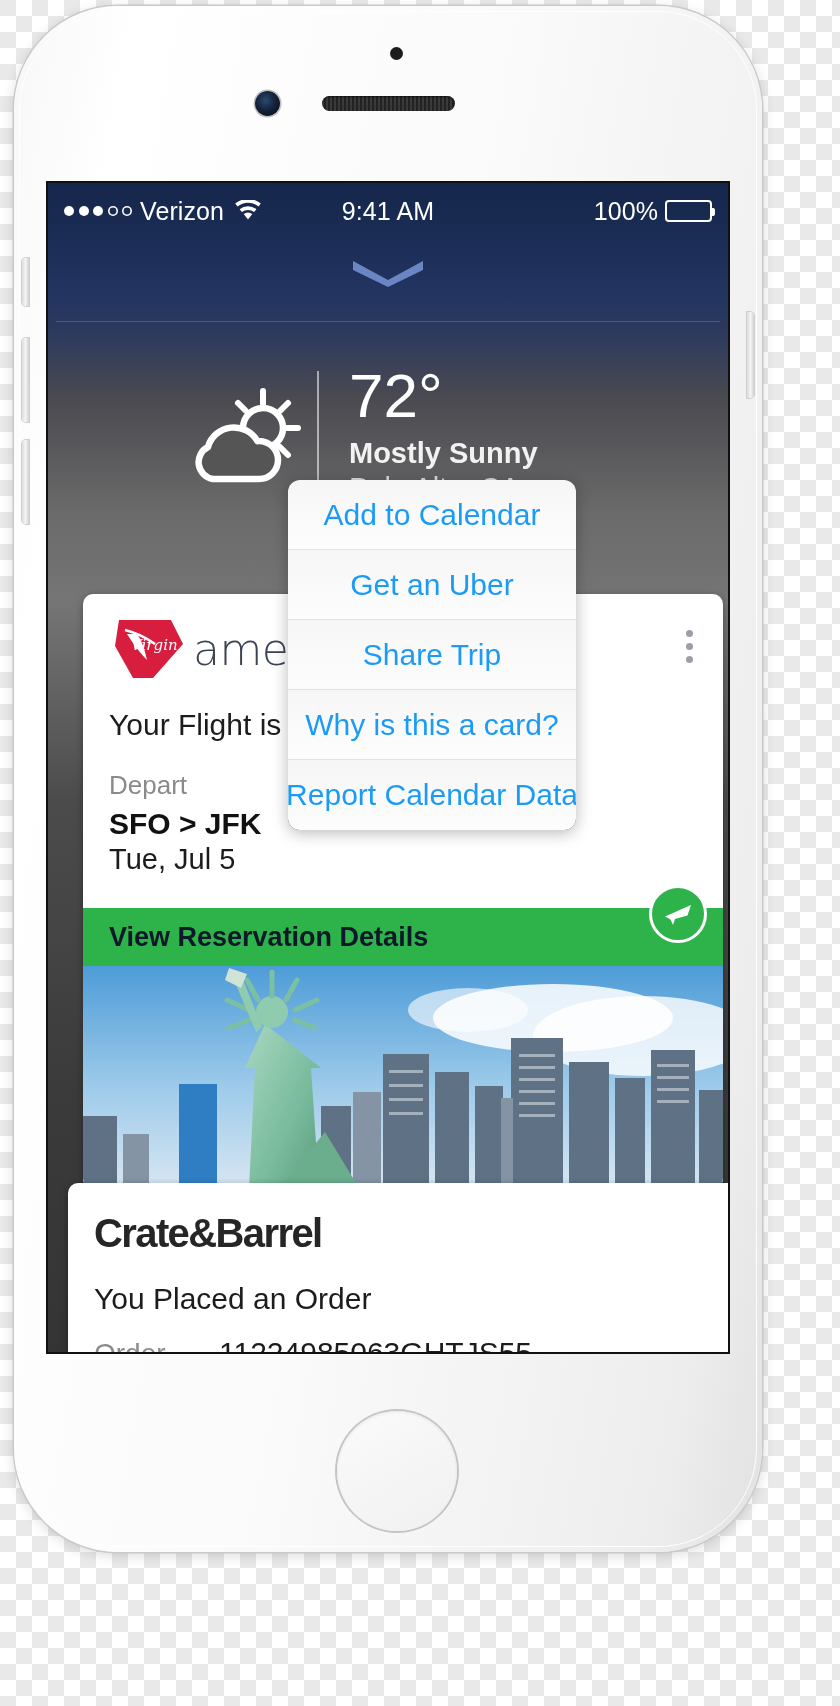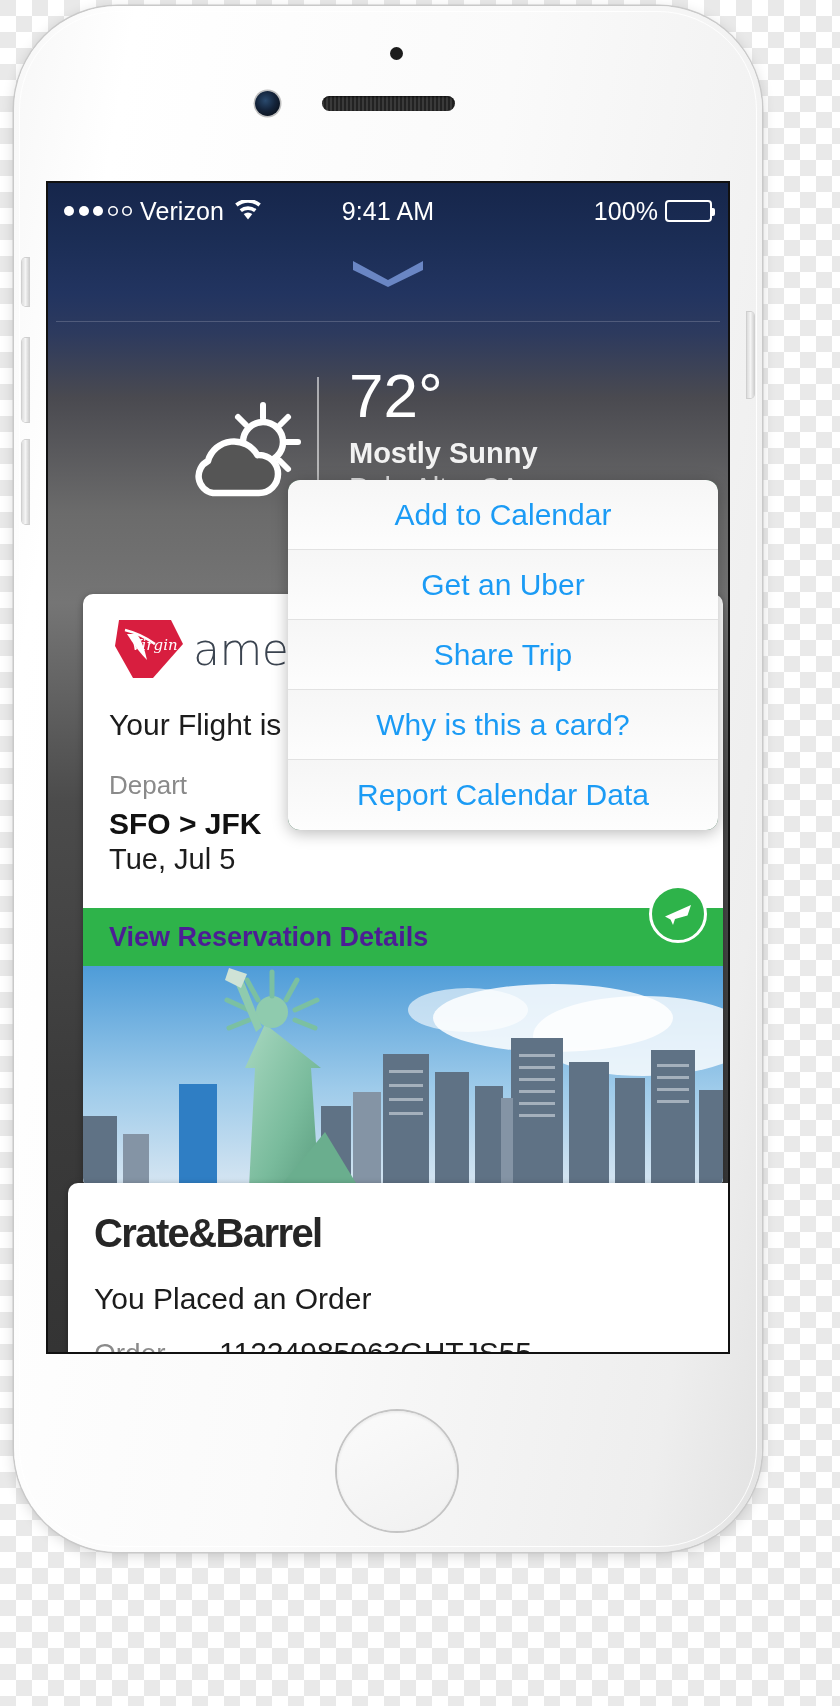--- a/index.html
+++ b/index.html
@@ -124,21 +124,21 @@
 
   
   #grabber {
     position: absolute; left: 0; right: 0; top: 72px;
     display: flex; justify-content: center;
   }
 
   
   #weather {
     position: absolute; left: 0; right: 0; top: 182px;
-    display: flex; align-items: flex-end; justify-content: center; gap: 0;
+    display: flex; align-items: center; justify-content: center; gap: 0;
     color: #fff;
   }
   #weather-icon { width: 132px; height: 112px; flex: none; }
   #weather-divider {
     width: 2px; height: 128px; background: rgba(255,255,255,.55);
     margin: 0 30px 0 8px;
   }
   #weather-text { width: 250px; }
   #temp {
     font-size: 62px; line-height: 62px; font-weight: 300; color: #fff;
@@ -185,21 +185,21 @@
     padding: 6px 26px 0 26px;
   }
   #depart-date {
     font-size: 29px; color: #1c1c1c; font-weight: 300;
     padding: 2px 26px 32px 26px;
   }
   #reserve-bar {
     background: #2eb34a; height: 58px; display: flex; align-items: center;
     padding: 0 26px; position: relative;
   }
-  #reserve-label { color: #4c1d95; font-size: 27px; font-weight: bold; }
+  #reserve-label { color: #0f172a; font-size: 27px; font-weight: bold; }
   #plane-badge {
     position: absolute; right: 16px; top: -23px;
     width: 58px; height: 58px; border-radius: 50%;
     background: #2eb34a; border: 3px solid #fff;
     display: flex; align-items: center; justify-content: center;
   }
   #flight-photo {
     height: 222px; position: relative; overflow: hidden;
     background: linear-gradient(180deg,#63a9e0 0%, #8cc3ea 38%, #b9d8ef 62%, #cfe2f1 100%);
   }
@@ -221,21 +221,21 @@
     display: flex; flex-direction: column; gap: 6px; align-items: center;
     padding: 6px 10px;
   }
   #cb-title { font-size: 30px; color: #1c1c1c; padding: 26px 26px 0 26px; }
   #cb-order-row { display: flex; align-items: baseline; padding: 20px 26px 0 26px; }
   #cb-order-label { font-size: 28px; color: #8a8a8a; width: 125px; flex: none; }
   #cb-order-value { font-size: 30px; color: #1c1c1c; }
 
   
   #action-menu {
-    position: absolute; left: 240px; top: 297px; width: 430px;
+    position: absolute; left: 240px; top: 297px; width: 288px;
     border-radius: 12px; overflow: hidden;
     box-shadow: 0 3px 16px rgba(0,0,0,.28);
     background: #14532d;
   }
   .menu-item {
     height: 70px; display: flex; align-items: center; justify-content: center;
     font-size: 30px; color: #1b9bf5; text-align: center;
     background: linear-gradient(180deg,#f6f6f6 0%, #fdfdfd 100%);
     border-bottom: 1px solid #e2e2e2;
     white-space: nowrap;

